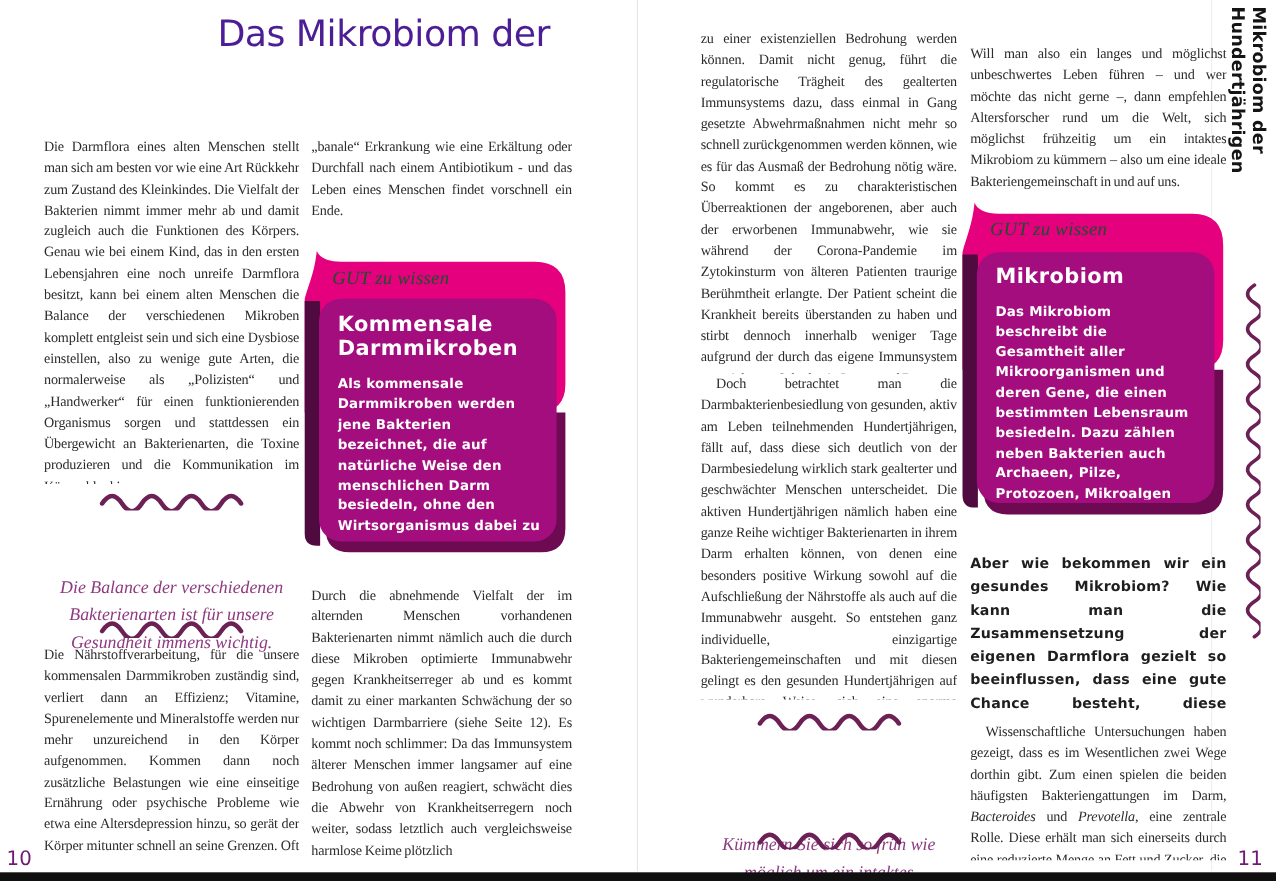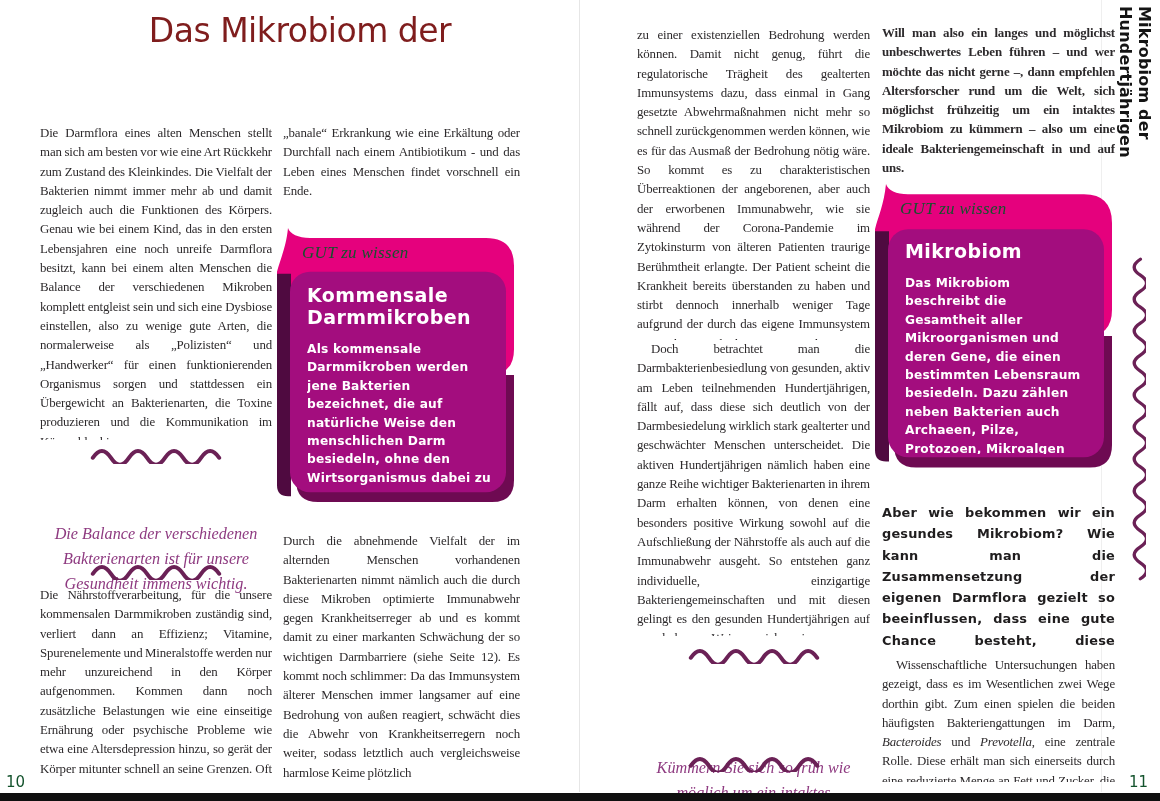--- a/index.html
+++ b/index.html
@@ -1,23 +1,23 @@
 <!DOCTYPE html>
 <html><head>
 <meta charset="utf-8">
 <style>
   html,body{margin:0;padding:0;}
   body{width:1160px;height:801px;position:relative;background:#ffffff;overflow:hidden;
        font-family:"Liberation Serif", serif;}
   .abs{position:absolute;}
 
   
-  .headline{left:100px;top:12px;width:400px;text-align:center;
+  .headline{left:100px;top:12px;width:400px;text-align:right;
     font-family:"DejaVu Sans", sans-serif;font-size:33px;line-height:37px;
-    color:#7f1d1d;font-weight:normal;letter-spacing:-0.5px;}
+    color:#4c1d95;font-weight:normal;letter-spacing:-0.5px;}
 
   
   .par{font-family:"Liberation Serif", serif;font-size:12.9px;line-height:19.3px;
        color:#2d2a2c;text-align:justify;overflow:hidden;
        letter-spacing:-0.15px;word-spacing:-0.6px;}
   .indent{text-indent:14px;}
   .col1{left:40px;width:232px;}
   .col2{left:283px;width:237px;}
   .col3{left:637px;width:233px;}
   .col4{left:882px;width:233px;}
@@ -41,21 +41,21 @@
   
   .question{font-family:"DejaVu Sans", sans-serif;font-weight:bold;font-size:12.9px;
             line-height:21.3px;color:#1f1d1e;text-align:justify;overflow:hidden;
             letter-spacing:0.2px;}
   .species{font-style:italic;}
 
   
   .margin-tab{left:1122px;top:6px;height:250px;width:32px;
       writing-mode:vertical-rl;font-family:"DejaVu Sans", sans-serif;font-weight:bold;
       font-size:16px;color:#141414;letter-spacing:0.2px;}
-  .pagenum{font-family:"DejaVu Sans", sans-serif;font-size:15px;color:#14532d;}
+  .pagenum{font-family:"DejaVu Sans", sans-serif;font-size:18px;color:#701a75;}
   .bottombar{left:0;bottom:0;width:1160px;height:8px;background:#101010;}
   .gutter{top:0;height:792px;width:1px;background:#e6e6e6;}
 </style>
 </head>
 <body>
 
 <h1 class="abs headline" style="margin:0;">
   <span>Das Mikrobiom der</span><br>
 </h1>
 
@@ -109,21 +109,21 @@
 </div>
 
 <div class="abs quote col3" style="top:708px;height:80px;">Kümmern Sie sich so früh wie möglich um ein intaktes Mikrobiom.</div>
 
 <div class="abs wavebox col3" style="top:752px;">
   <svg width="134" height="20" viewBox="0 0 104 16" preserveAspectRatio="none">
     <path d="M3 11 q7 -11 14 0 t14 0 t14 0 t14 0 t14 0 t14 0 t14 0" fill="none" stroke="#6b2156" stroke-width="3.2" stroke-linecap="round"></path>
   </svg>
 </div>
 
-<div class="abs par col4" style="top:24px;height:158px;font-weight:bold;">Will man also ein langes und möglichst unbeschwertes Leben führen – und wer möchte das nicht gerne –, dann empfehlen Altersforscher rund um die Welt, sich möglichst frühzeitig um ein intaktes Mikrobiom zu kümmern – also um eine ideale Bakteriengemeinschaft in und auf uns.</div>
+<div class="abs par col4" style="top:40px;height:158px;">Will man also ein langes und möglichst unbeschwertes Leben führen – und wer möchte das nicht gerne –, dann empfehlen Altersforscher rund um die Welt, sich möglichst frühzeitig um ein intaktes Mikrobiom zu kümmern – also um eine ideale Bakteriengemeinschaft in und auf uns.</div>
 
 <div class="abs infobox" style="left:874px;top:182px;height:300px;">
   <svg width="244" height="300" viewBox="0 0 244 292" preserveAspectRatio="none">
     <path d="M12 2 C10 22 4 34 1 46 L1 150 L212 150 Q238 150 238 124 L238 40 Q238 12 210 12 L34 12 C22 12 14 8 12 2 Z" fill="#e5017d"></path>
     <path d="M1 48 L15 48 L15 272 L12 272 Q1 272 1 261 Z" fill="#4f0a40"></path>
     <path d="M20 150 L238 150 L238 256 Q238 278 216 278 L42 278 Q20 278 20 256 Z" fill="#6e0a52"></path>
     <rect x="14" y="46" width="216" height="222" rx="20" fill="#a30d7e"></rect>
   </svg>
   <div class="kicker">GUT zu wissen</div>
   <div class="boxcontent" style="height:214px;">

